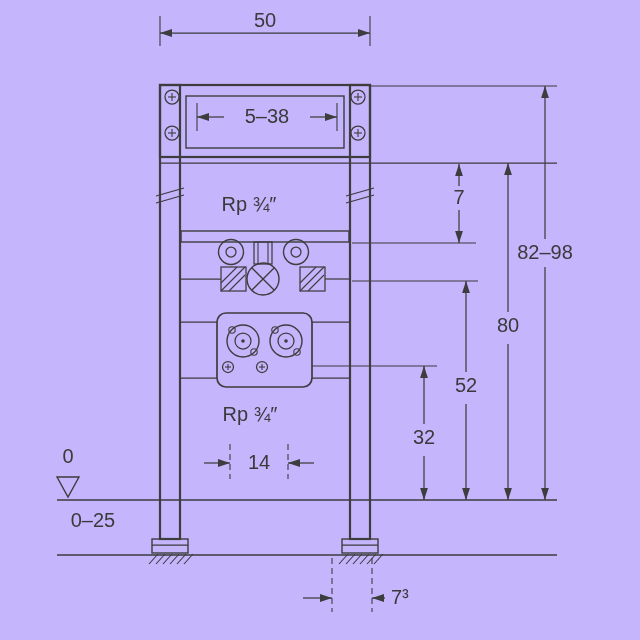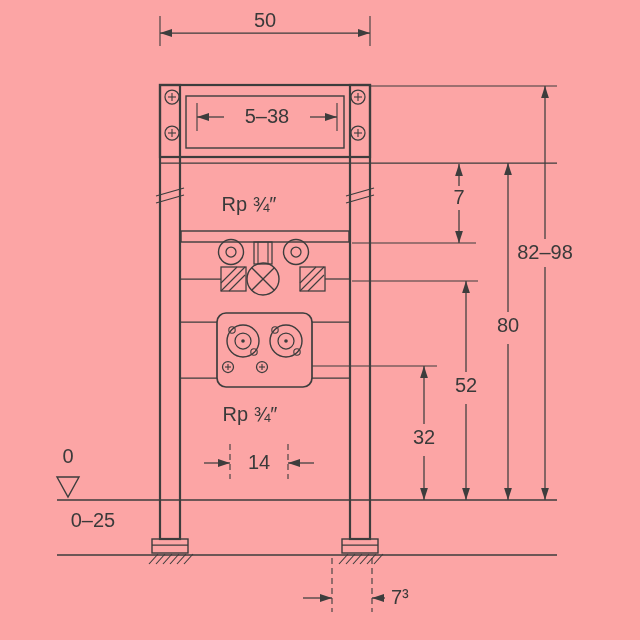--- a/index.html
+++ b/index.html
@@ -1,16 +1,16 @@
 <!DOCTYPE html>
 <html><head>
 <meta charset="utf-8">
 <style>
   html,body{margin:0;padding:0;background:#ffffff;}
-  #stage{width:640px;height:640px;background:#fca5a5;position:relative;overflow:hidden;}
+  #stage{width:640px;height:640px;background:#c4b5fd;position:relative;overflow:hidden;}
   svg{display:block;}
   .s{stroke:#3d3d3d;fill:none;stroke-linecap:butt;}
   .w10{stroke-width:1.1px;}
   .w12{stroke-width:1.25px;}
   .w14{stroke-width:1.4px;}
   .w16{stroke-width:1.7px;}
   .w20{stroke-width:2.2px;}
   .dash{stroke-dasharray:6 4;}
   .fill{fill:#3d3d3d;stroke:none;}
   text{font-family:"Liberation Sans","DejaVu Sans",sans-serif;font-size:20px;fill:#3a3a3a;}

